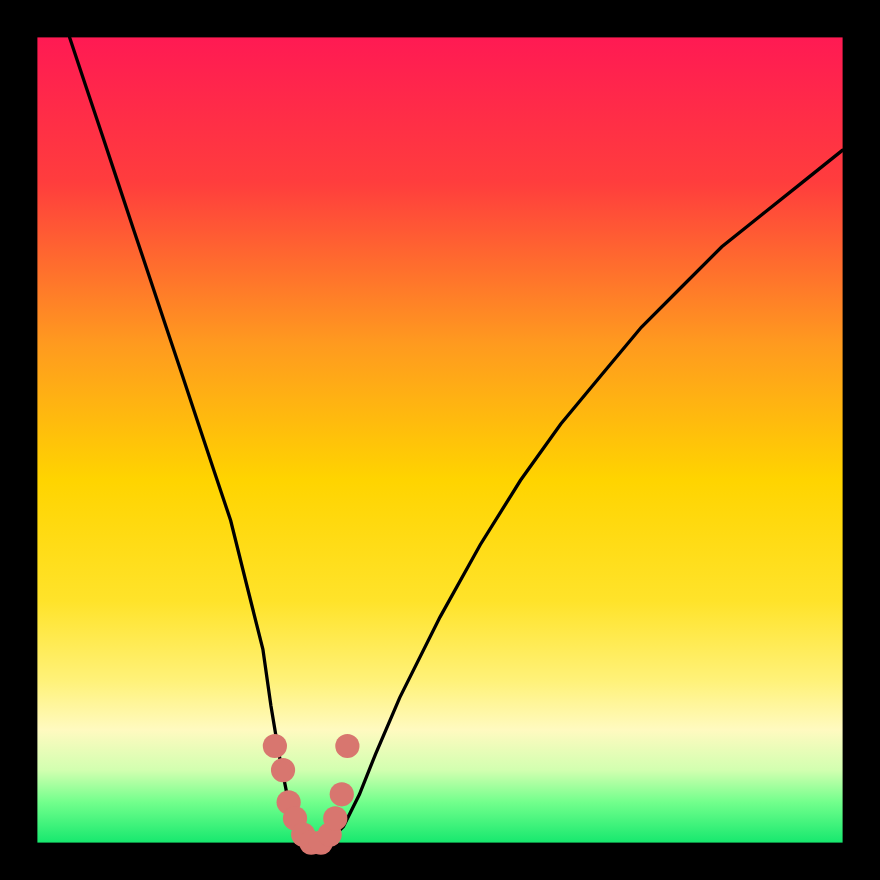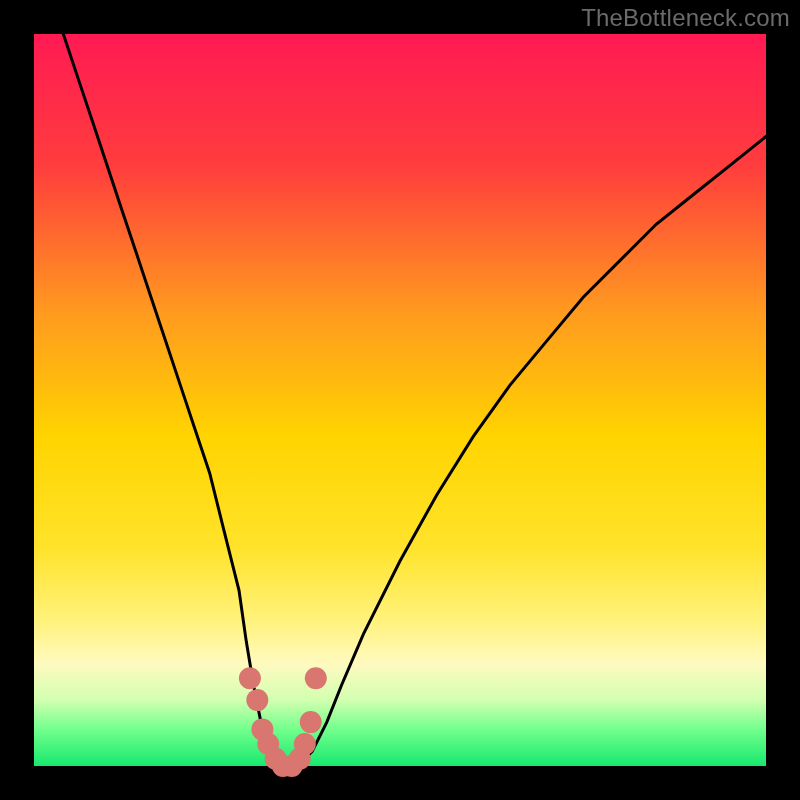--- a/index.html
+++ b/index.html
@@ -33,21 +33,20 @@
   svg.plot {
     position: absolute;
     top: 0;
     left: 0;
   }
 </style>
 </head>
 <body>
 
 <div class="frame">
-  <div class="watermark">TheBottleneck.com</div>
 
   <svg class="plot" width="800" height="800" viewBox="0 0 800 800">
     <defs>
       <linearGradient id="bg-grad" x1="0" y1="0" x2="0" y2="1">
       <stop offset="0%" stop-color="#ff1a53"></stop>
           <stop offset="18%" stop-color="#ff3d3d"></stop>
           <stop offset="38%" stop-color="#ff9a1f"></stop>
           <stop offset="55.00000000000001%" stop-color="#ffd400"></stop>
           <stop offset="70%" stop-color="#ffe32a"></stop>
           <stop offset="80%" stop-color="#fff27a"></stop>

